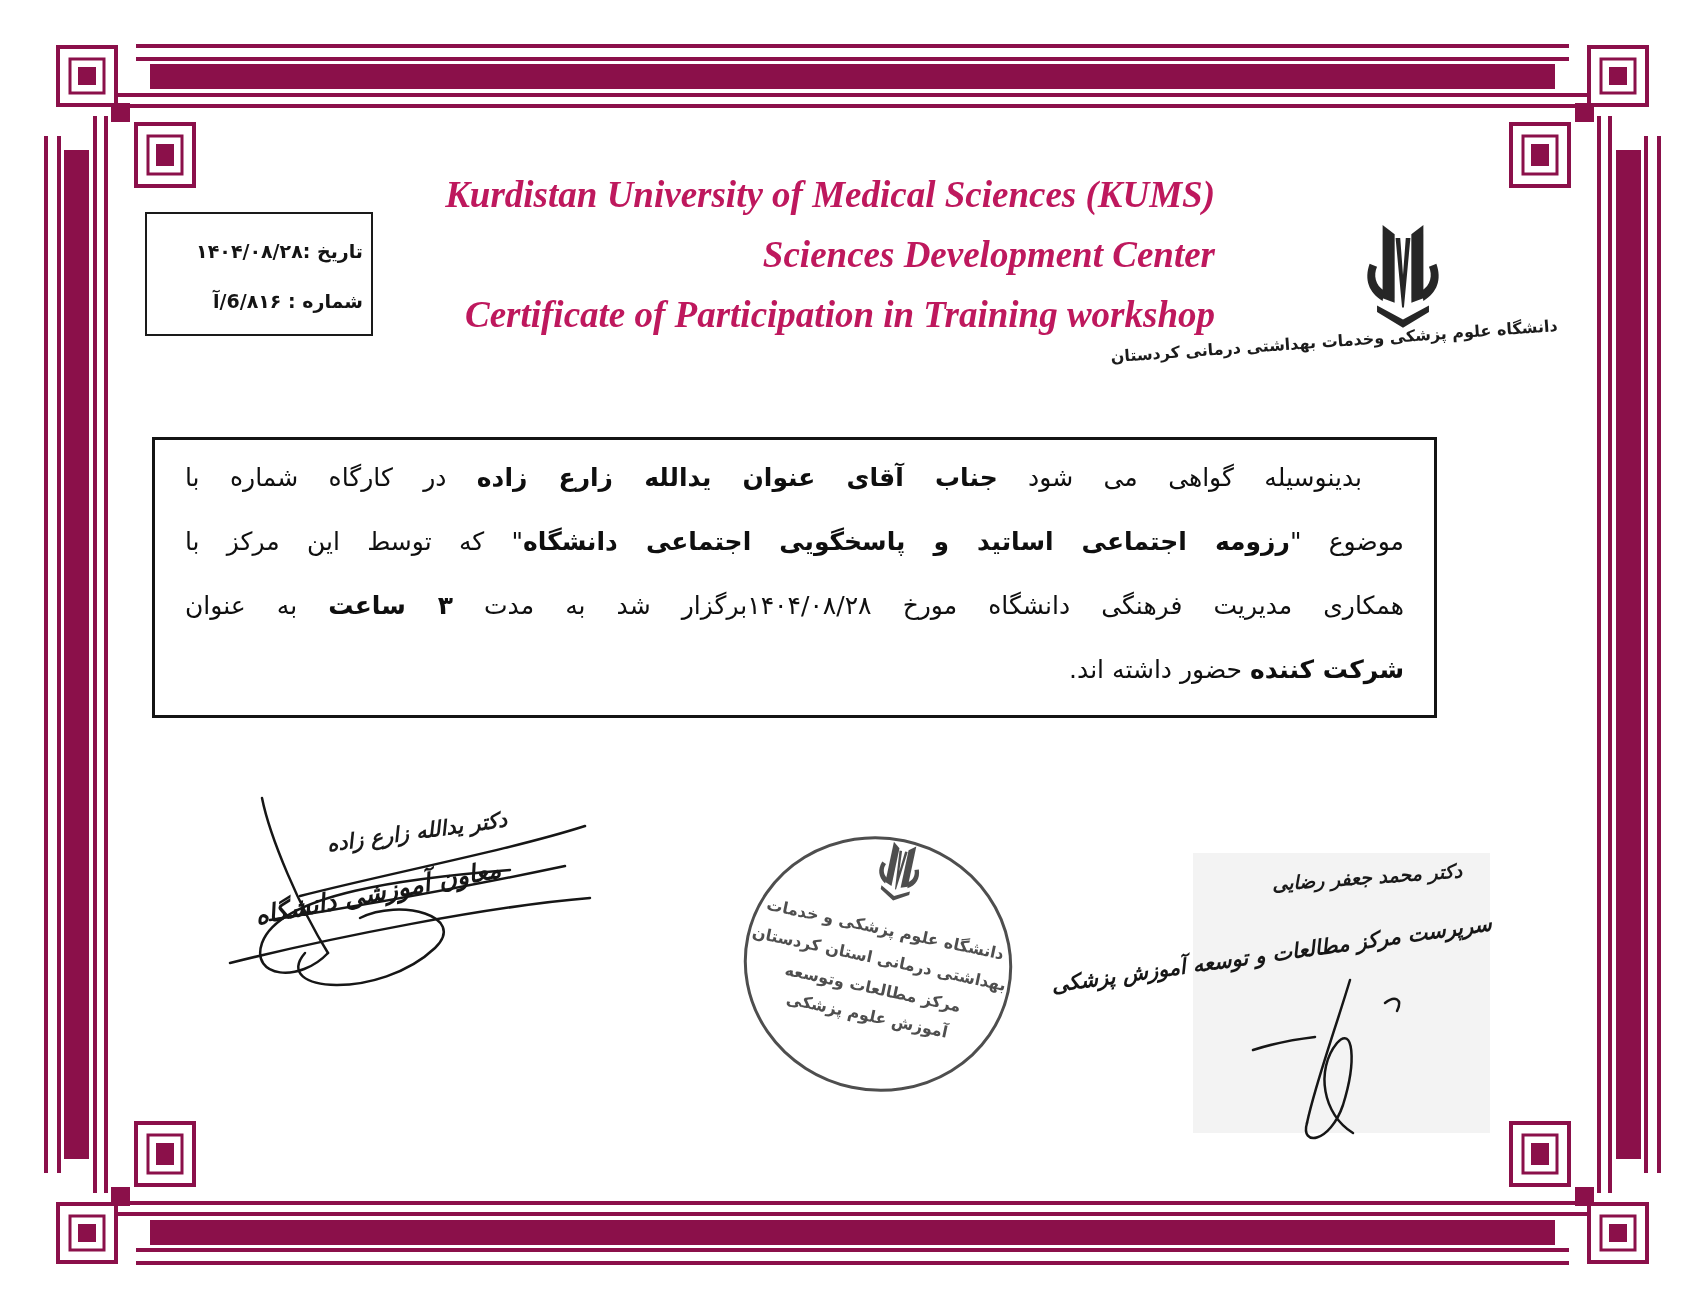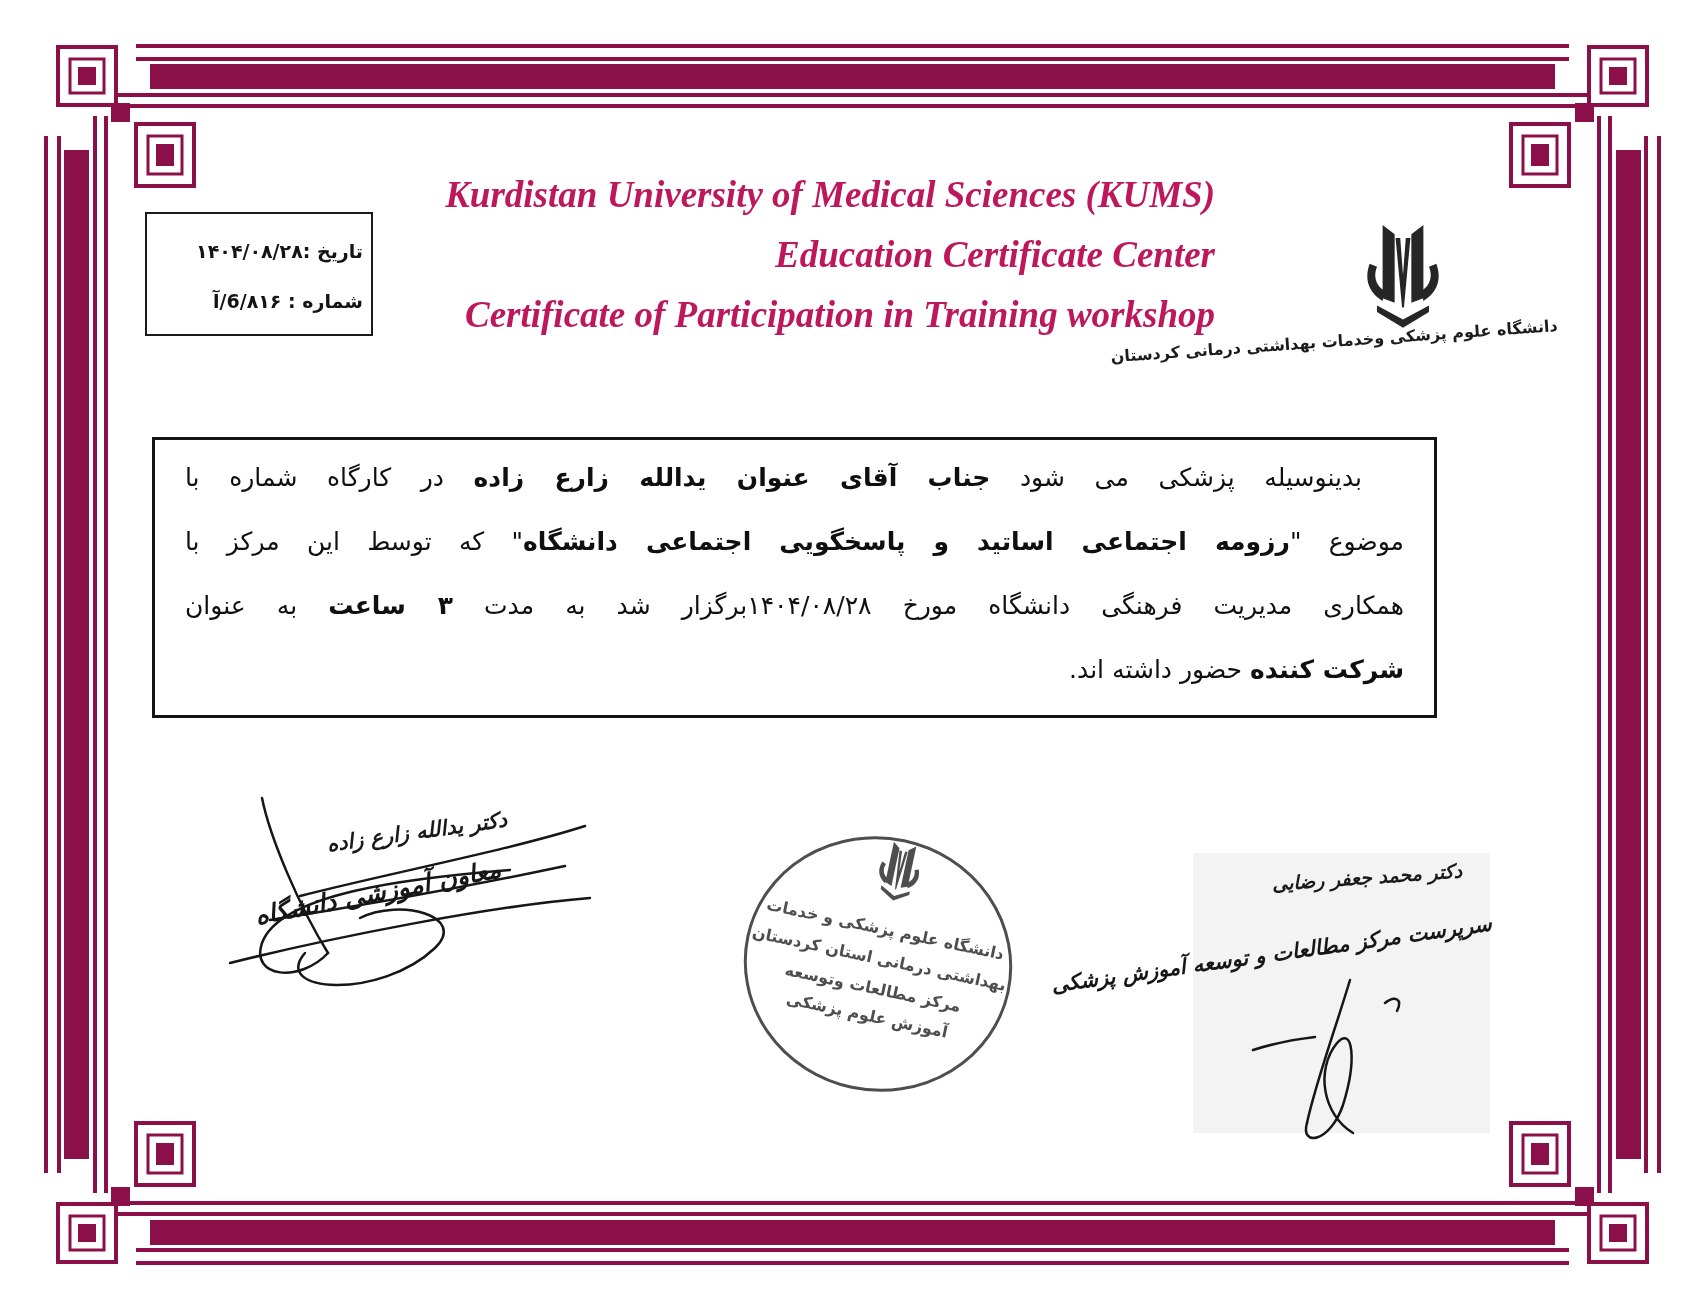--- a/index.html
+++ b/index.html
@@ -110,31 +110,31 @@
     <use href="#corner" transform="translate(1705,1309) scale(-1,-1)"></use>
   </svg>
 
   <div class="refbox" dir="rtl">
     <div class="refline">تاریخ :۱۴۰۴/۰۸/۲۸</div>
     <div class="refline">شماره : 6/۸۱۶/آ</div>
   </div>
 
   <div class="titles">
     <div class="t">Kurdistan University of Medical Sciences (KUMS)</div>
-    <div class="t">Education Certificate Center</div>
+    <div class="t">Sciences Development Center</div>
     <div class="t">Certificate of Participation in Training workshop</div>
   </div>
 
   <svg class="emblem" viewBox="0 0 110 120">
     <use href="#emb"></use>
   </svg>
   <div class="emblem-caption" dir="rtl">دانشگاه علوم پزشکی وخدمات بهداشتی درمانی کردستان</div>
 
   <div class="bodybox" dir="rtl">
-    <div class="bl just indent"><span>بدینوسیله پزشکی می شود </span><b>جناب آقای عنوان یدالله زارع زاده</b><span> در کارگاه شماره با</span></div>
+    <div class="bl just indent"><span>بدینوسیله گواهی می شود </span><b>جناب آقای عنوان یدالله زارع زاده</b><span> در کارگاه شماره با</span></div>
     <div class="bl just"><span>موضوع  "</span><b>رزومه اجتماعی اساتید و پاسخگویی اجتماعی دانشگاه</b><span>" که توسط این مرکز با</span></div>
     <div class="bl just"><span>همکاری مدیریت فرهنگی دانشگاه مورخ ۱۴۰۴/۰۸/۲۸برگزار شد به مدت </span><b>۳ ساعت</b><span> به عنوان</span></div>
     <div class="bl"><b>شرکت کننده</b><span> حضور داشته اند.</span></div>
   </div>
 
   <div class="sig-left-name" dir="rtl">دکتر یدالله زارع زاده</div>
   <div class="sig-left-title" dir="rtl">معاون آموزشی دانشگاه</div>
   <svg class="scrawl-left" viewBox="0 0 400 230">
     <g fill="none" stroke="#161616" stroke-width="2.5" stroke-linecap="round">
       <path d="M52 20 C60 60 90 130 118 175"></path>

